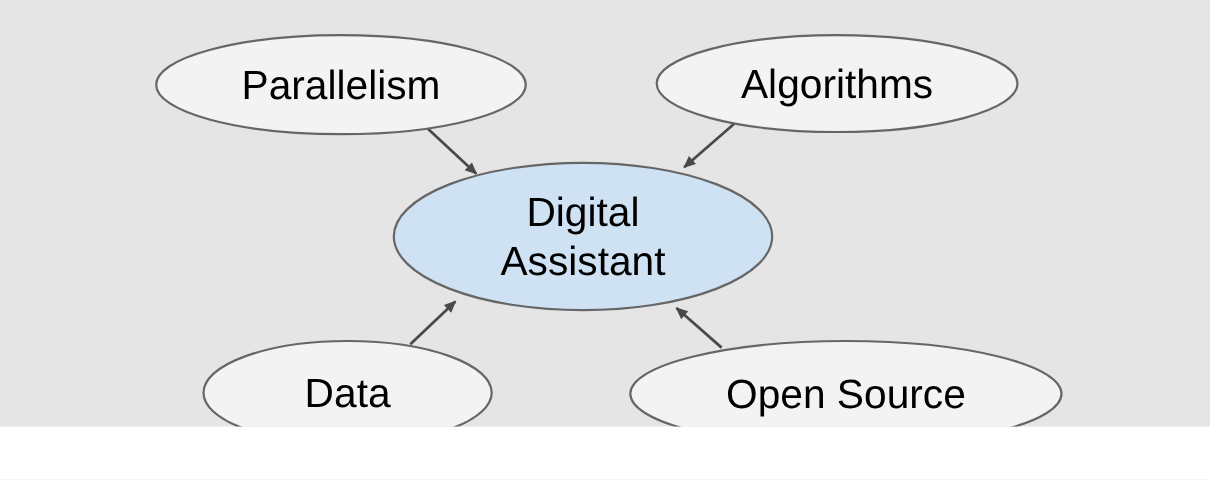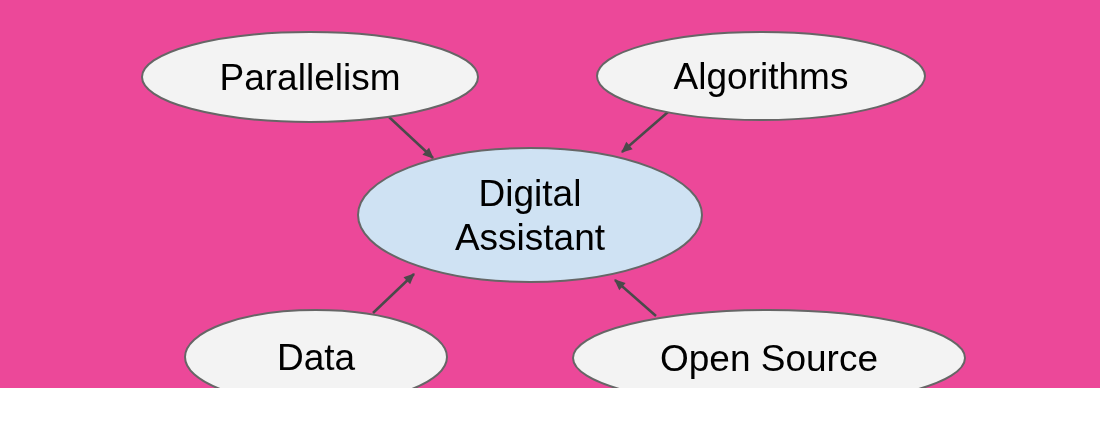--- a/index.html
+++ b/index.html
@@ -4,21 +4,21 @@
 <style>
   html, body {
     margin: 0;
     padding: 0;
     background: #ffffff;
   }
   .canvas-wrap {
     position: relative;
     width: 1100px;
     height: 388px;
-    background: #ec4899;
+    background: #e5e5e5;
     overflow: hidden;
     font-family: "Liberation Sans", sans-serif;
   }
   svg {
     display: block;
     width: 1100px;
     height: 436px;
   }
   .node-label {
     font-family: "Liberation Sans", sans-serif;

